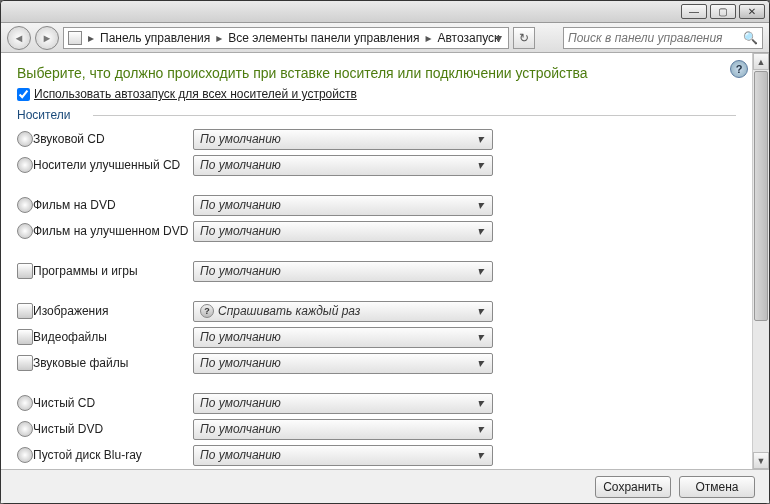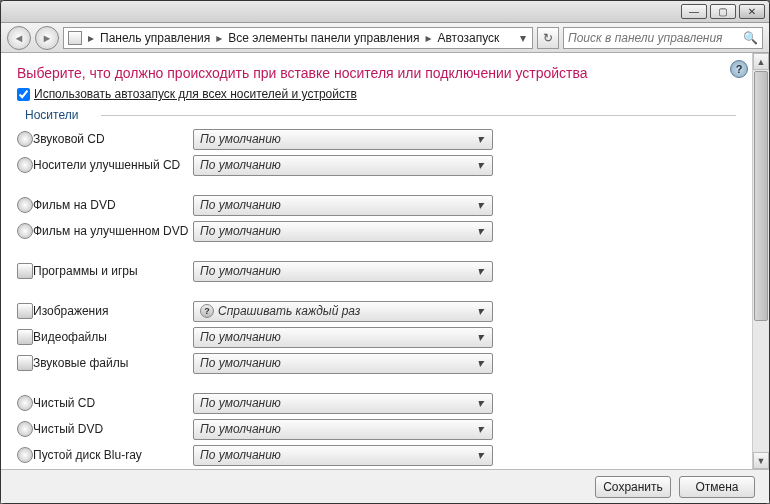--- a/index.html
+++ b/index.html
@@ -9,32 +9,32 @@
   .winbtn { width: 26px; height: 15px; border: 1px solid #555; border-radius: 2px; background: linear-gradient(#f8f8f8,#d6d6d6); display: flex; align-items: center; justify-content: center; font-size: 10px; color:#333; }
   .winbtn.close{background:linear-gradient(#f0f0f0,#bfbfbf);}
   .navbar { height: 30px; background: linear-gradient(#f4f4f4,#dedede); border-bottom: 1px solid #aaa; display: flex; align-items: center; padding: 0 6px; gap: 4px; }
   .navcircle { width: 24px; height: 24px; border: 1px solid #888; border-radius: 50%; background: radial-gradient(#fff,#ccc); display:flex;align-items:center;justify-content:center;color:#777;font-size:11px;}
   .addr { flex: 1; height: 22px; border: 1px solid #999; background: #fff; display: flex; align-items: center; padding: 0 4px; gap: 2px; position:relative;}
   .addr-icon{width:14px;height:14px;border:1px solid #888;background:linear-gradient(#fff,#ddd);margin-right:3px;}
   .crumb { padding: 0 3px; color: #222; white-space:nowrap; cursor:default;}
   .crumb-sep { color:#555; padding:0 1px;}
   .addr-drop{position:absolute;right:2px;top:3px;width:14px;height:14px;display:flex;align-items:center;justify-content:center;color:#555;}
   .refresh{width:22px;height:22px;border:1px solid #999;background:linear-gradient(#fff,#e0e0e0);display:flex;align-items:center;justify-content:center;color:#555;font-size:12px;}
-  .search { width: 200px; height: 22px; border: 1px solid #999; background:#fff; display:flex;align-items:center;padding:0 4px;}
+  .search { width: 200px; height: 22px; border: 1px solid #999; background:#fff; display:flex;align-items:center;padding:0 4px;margin-left:24px;}
   .search input { border:none; outline:none; width:100%; color:#444; font-style:italic; background:transparent;}
   .search-icon{color:#777;}
   .content { flex: 1; display:flex; overflow:hidden;}
   .main { flex:1; padding: 12px 16px 4px 16px; overflow-y:auto;}
   .scrollbar{width:17px;background:#e8e8e8;border-left:1px solid #ccc;position:relative;}
   .scrollbar .arrow{height:17px;background:linear-gradient(#f8f8f8,#ddd);border:1px solid #bbb;display:flex;align-items:center;justify-content:center;font-size:9px;color:#555;}
   .scrollbar .thumb{position:absolute;top:18px;left:1px;right:1px;height:250px;background:linear-gradient(to right,#d8d8d8,#bcbcbc);border:1px solid #999;border-radius:2px;}
-  .heading{font-size:14px;color:#be185d;margin-bottom:6px;}
+  .heading{font-size:14px;color:#4d7c0f;margin-bottom:6px;}
   .checkrow{display:flex;align-items:center;gap:4px;margin-bottom:7px;color:#222;}
   .checkrow label{text-decoration:underline;}
-  .grouplabel{color:#1a4a7a;margin:6px 0 4px 8px;display:flex;align-items:center;gap:23px;}
+  .grouplabel{color:#1a4a7a;margin:6px 0 4px 0;display:flex;align-items:center;gap:23px;}
   .grouplabel .line{flex:1;height:1px;background:#c8c8c8;}
   .row{display:flex;align-items:center;height:26px;}
   .row .icon{width:16px;height:16px;border:1px solid #888;border-radius:50%;background:radial-gradient(#fff,#bbb);flex-shrink:0;}
   .row .icon.sq{border-radius:2px;background:linear-gradient(#fff,#ccc);}
   .row .label{width:160px;color:#222;}
   .combo{width:300px;height:21px;border:1px solid #8a8a8a;border-radius:2px;background:linear-gradient(#fdfdfd,#e1e1e1);display:flex;align-items:center;padding:0 4px 0 6px;font-style:italic;color:#333;position:relative;}
   .combo .val{flex:1;white-space:nowrap;}
   .combo .dd{width:16px;text-align:center;color:#444;}
   .combo .cicon{width:14px;height:14px;border:1px solid #888;border-radius:50%;margin-right:4px;background:linear-gradient(#eee,#bbb);display:flex;align-items:center;justify-content:center;font-size:9px;font-style:normal;font-weight:bold;}
   .spacer{height:14px;}

